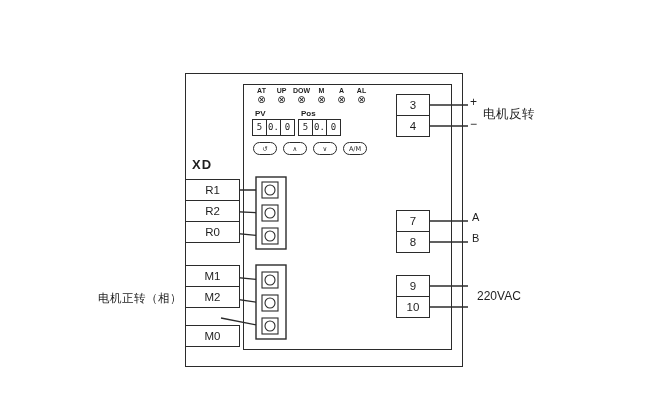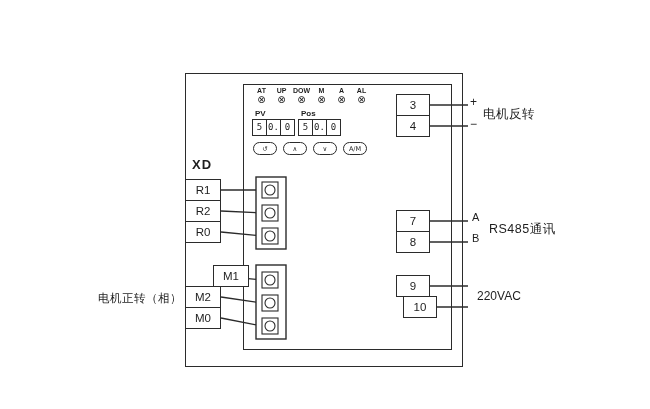--- a/index.html
+++ b/index.html
@@ -4,21 +4,21 @@
 <style>
   html,body{margin:0;padding:0;background:#ffffff;}
   .stage{
     position:relative;width:650px;height:409px;background:#ffffff;overflow:hidden;
     font-family:"Liberation Sans","DejaVu Sans",sans-serif;color:#1e1e1e;
   }
   .stage svg{position:absolute;left:0;top:0;}
   .abs{position:absolute;box-sizing:border-box;}
   .box{border:1.6px solid #2b2b2b;background:transparent;}
   .term{
-    border:1.6px solid #2b2b2b;background:#fff;width:36px;height:22px;
+    border:1.6px solid #2b2b2b;background:#fff;width:55px;height:22px;
     display:flex;align-items:center;justify-content:center;font-size:11.5px;
   }
   .term-r{width:34px;}
   .ind-row{display:flex;gap:3px;}
   .ind-col{width:17px;display:flex;flex-direction:column;align-items:center;gap:1px;}
   .ind-label{font-size:7px;font-weight:700;white-space:nowrap;}
   .lamp{font-size:10px;line-height:10px;font-family:"DejaVu Sans",sans-serif;}
   .small-label{font-size:8px;font-weight:700;}
   .disp{display:flex;}
   .disp-group{display:flex;}
@@ -137,27 +137,27 @@
   <div class="abs term" style="left:185px;top:179px;">
       <span>R1</span>
     </div>
   <div class="abs term" style="left:185px;top:200px;">
       <span>R2</span>
     </div>
   <div class="abs term" style="left:185px;top:221px;">
       <span>R0</span>
     </div>
 
-  <div class="abs term" style="left:185px;top:265px;margin-left:28px;">
+  <div class="abs term" style="left:185px;top:265px;">
       <span>M1</span>
     </div>
   <div class="abs term" style="left:185px;top:286px;">
       <span>M2</span>
     </div>
-  <div class="abs term" style="left:185px;top:307px;">
+  <div class="abs term" style="left:185px;top:325px;">
       <span>M0</span>
     </div>
 
   <div class="abs cn m-label" style="left:58px;top:291px;">电机正转（相）</div>
 
   <div class="abs term term-r" style="left:396px;top:94px;">
       <span>3</span>
     </div>
   <div class="abs term term-r" style="left:396px;top:115px;">
       <span>4</span>
@@ -167,23 +167,22 @@
   <span class="abs cn" style="left:483px;top:106px;font-size:12.5px;">电机反转</span>
 
   <div class="abs term term-r" style="left:396px;top:210px;">
       <span>7</span>
     </div>
   <div class="abs term term-r" style="left:396px;top:231px;">
       <span>8</span>
     </div>
   <span class="abs wire-label" style="left:472px;top:211px;font-size:11px;">A</span>
   <span class="abs wire-label" style="left:472px;top:232px;font-size:11px;">B</span>
-  <span class="abs cn" style="left:489px;top:221px;font-size:12.5px;">RS485通讯</span>
 
   <div class="abs term term-r" style="left:396px;top:275px;">
       <span>9</span>
     </div>
-  <div class="abs term term-r" style="left:396px;top:296px;margin-left:7px;">
+  <div class="abs term term-r" style="left:396px;top:296px;">
       <span>10</span>
     </div>
   <span class="abs wire-label" style="left:477px;top:289px;">220VAC</span>
 
 </div>
 
 </body></html>

